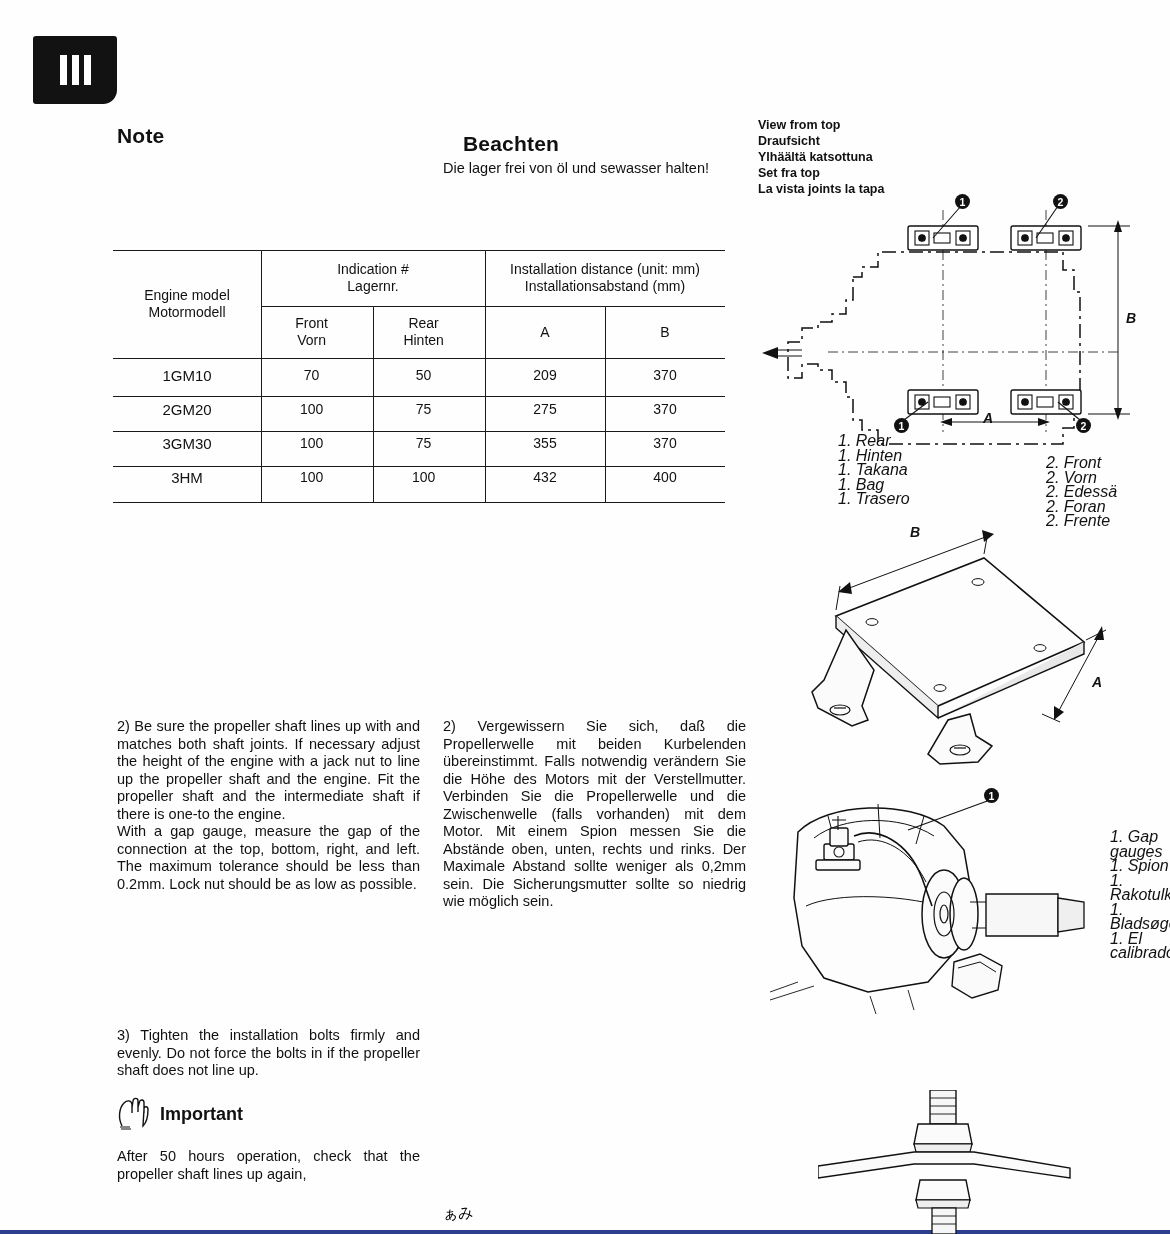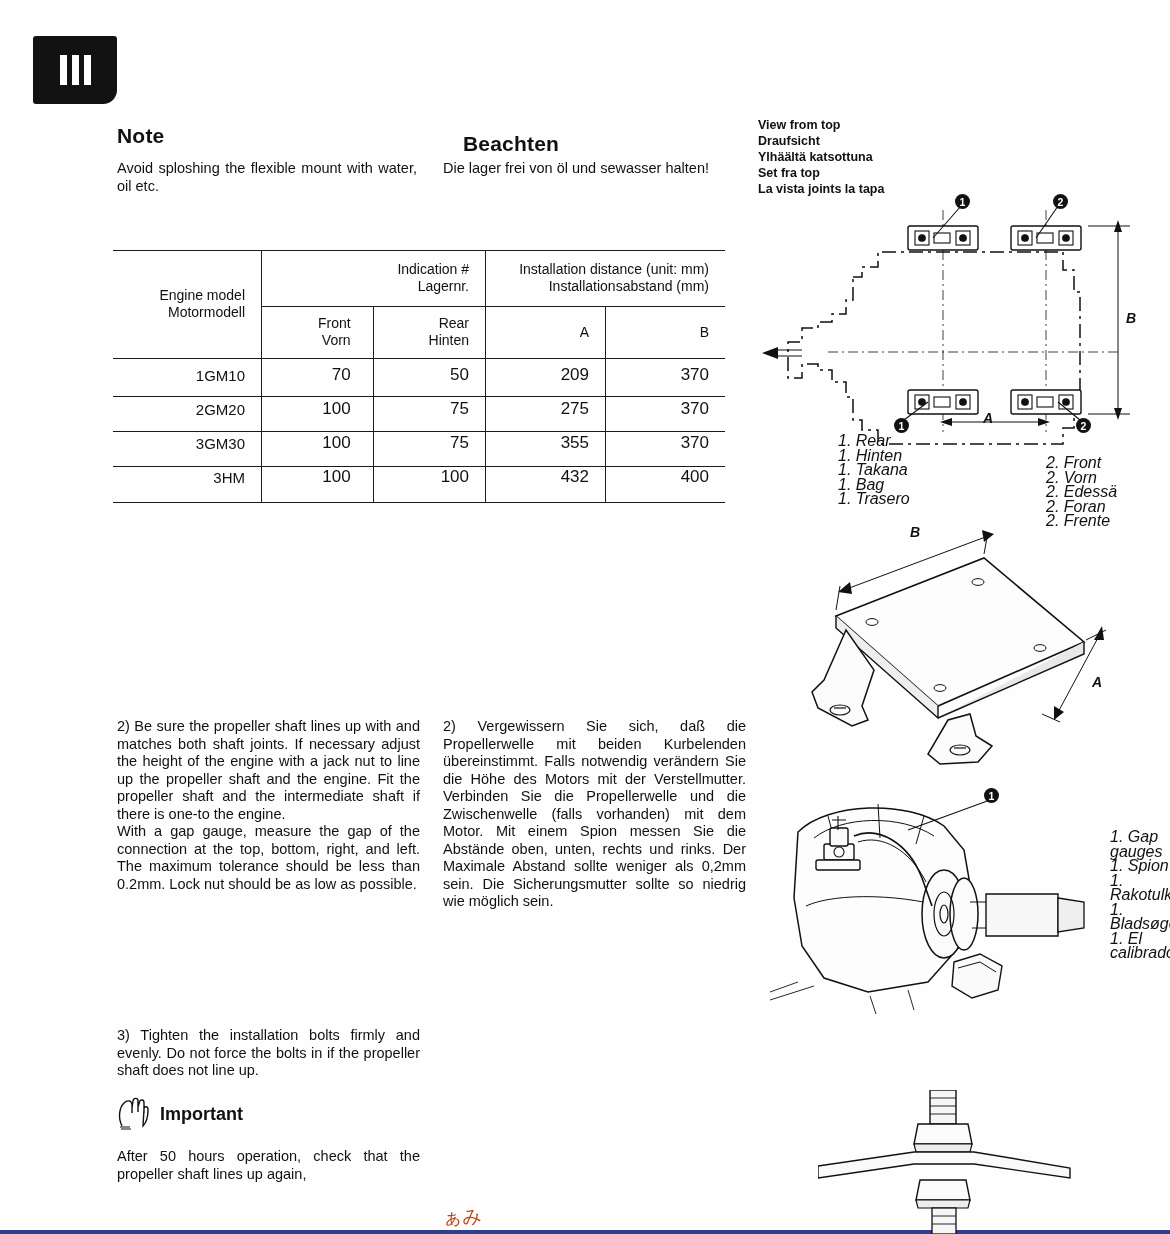--- a/index.html
+++ b/index.html
@@ -42,26 +42,26 @@
   #note-en-body { left:117px; top:160px; width:300px; }
   #note-de-body { left:443px; top:160px; width:300px; }
 
   
   .tbl-wrap { position:absolute; left:113px; top:250px; width:612px; }
   table.spec {
     border-collapse:collapse; width:100%;
     font-size:14px;
   }
   table.spec th, table.spec td {
-    text-align:right; vertical-align:middle; padding:4px 16px;
+    text-align:center; vertical-align:middle; padding:4px 2px;
     font-weight:normal;
   }
   table.spec .hdr-top th { height:56px; font-size:14px; line-height:17px; }
   table.spec .hdr-sub th { height:52px; font-size:14px; line-height:17px; }
-  table.spec tbody td { height:34px; font-size:17px; }
+  table.spec tbody td { height:34px; font-size:14px; }
   table.spec tbody td.model { font-size:15px; }
   
   .ln-h { position:absolute; left:0; background:#1a1a1a; height:1.4px; }
   .ln-v { position:absolute; background:#1a1a1a; width:1.2px; }
 
   
   #p1-en { left:117px; top:648px;  width:303px; }
   #p1-de { left:443px; top:648px;  width:303px; }
   #p2-en { left:117px; top:718px;  width:303px; }
   #p2-de { left:443px; top:718px;  width:303px; }
@@ -70,21 +70,21 @@
   #imp-en { left:117px; top:1148px; width:303px; }
 
   .important-head {
     position:absolute; left:160px; top:1104px;
     font-size:18px; font-weight:bold;
   }
   .hand-icon {
     position:absolute; left:116px; top:1096px; width:40px; height:34px;
   }
   .kanji-mark {
-    position:absolute; left:443px; top:1204px; font-size:19px; color:#c2410c;
+    position:absolute; left:443px; top:1204px; font-size:15px; color:#000000;
   }
 
   
   .fig-col { position:absolute; left:758px; top:118px; width:400px; }
   .fig-label {
     position:absolute; font-size:12.5px; font-weight:bold; line-height:15.5px;
   }
   .fig-caption {
     position:absolute; font-size:16px; font-style:italic; line-height:14.5px;
   }
@@ -106,21 +106,20 @@
 
   <div class="chapter-tab">
     <div class="bars">
       <i></i>
         <i></i>
         <i></i>
     </div>
   </div>
 
   <div class="h-note" id="note-en">Note</div>
-  <div class="body-text" id="note-en-body">Avoid sploshing the flexible mount with water, oil etc.</div>
 
   <div class="h-note" id="note-de">Beachten</div>
   <div class="body-text" id="note-de-body">Die lager frei von öl und sewasser halten!</div>
 
   <div class="tbl-wrap">
     <table class="spec">
       <thead>
         <tr class="hdr-top">
           <th rowspan="2" style="width:148px;">
             <div>Engine model</div>

